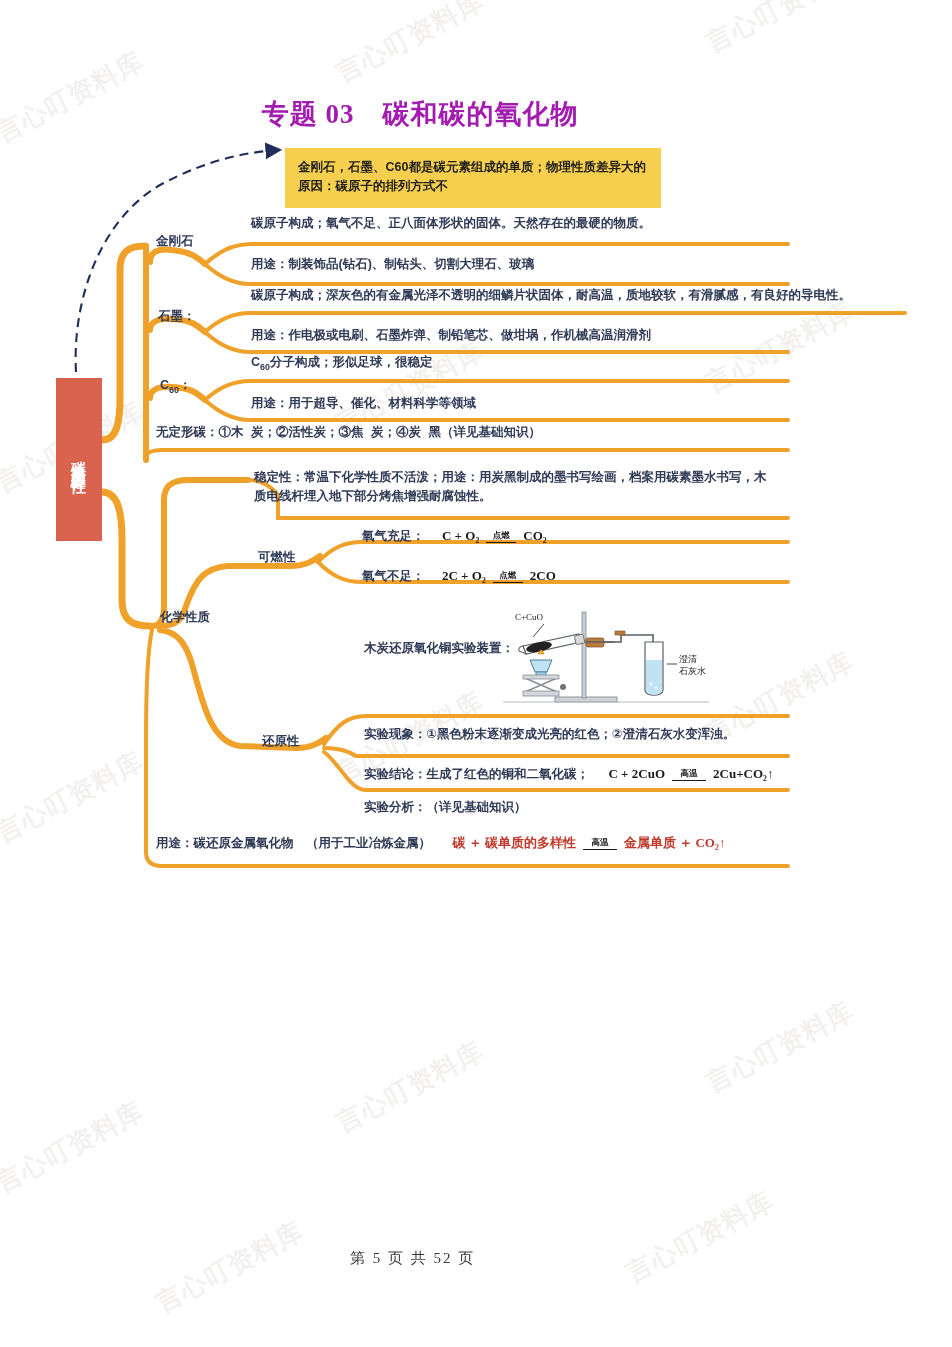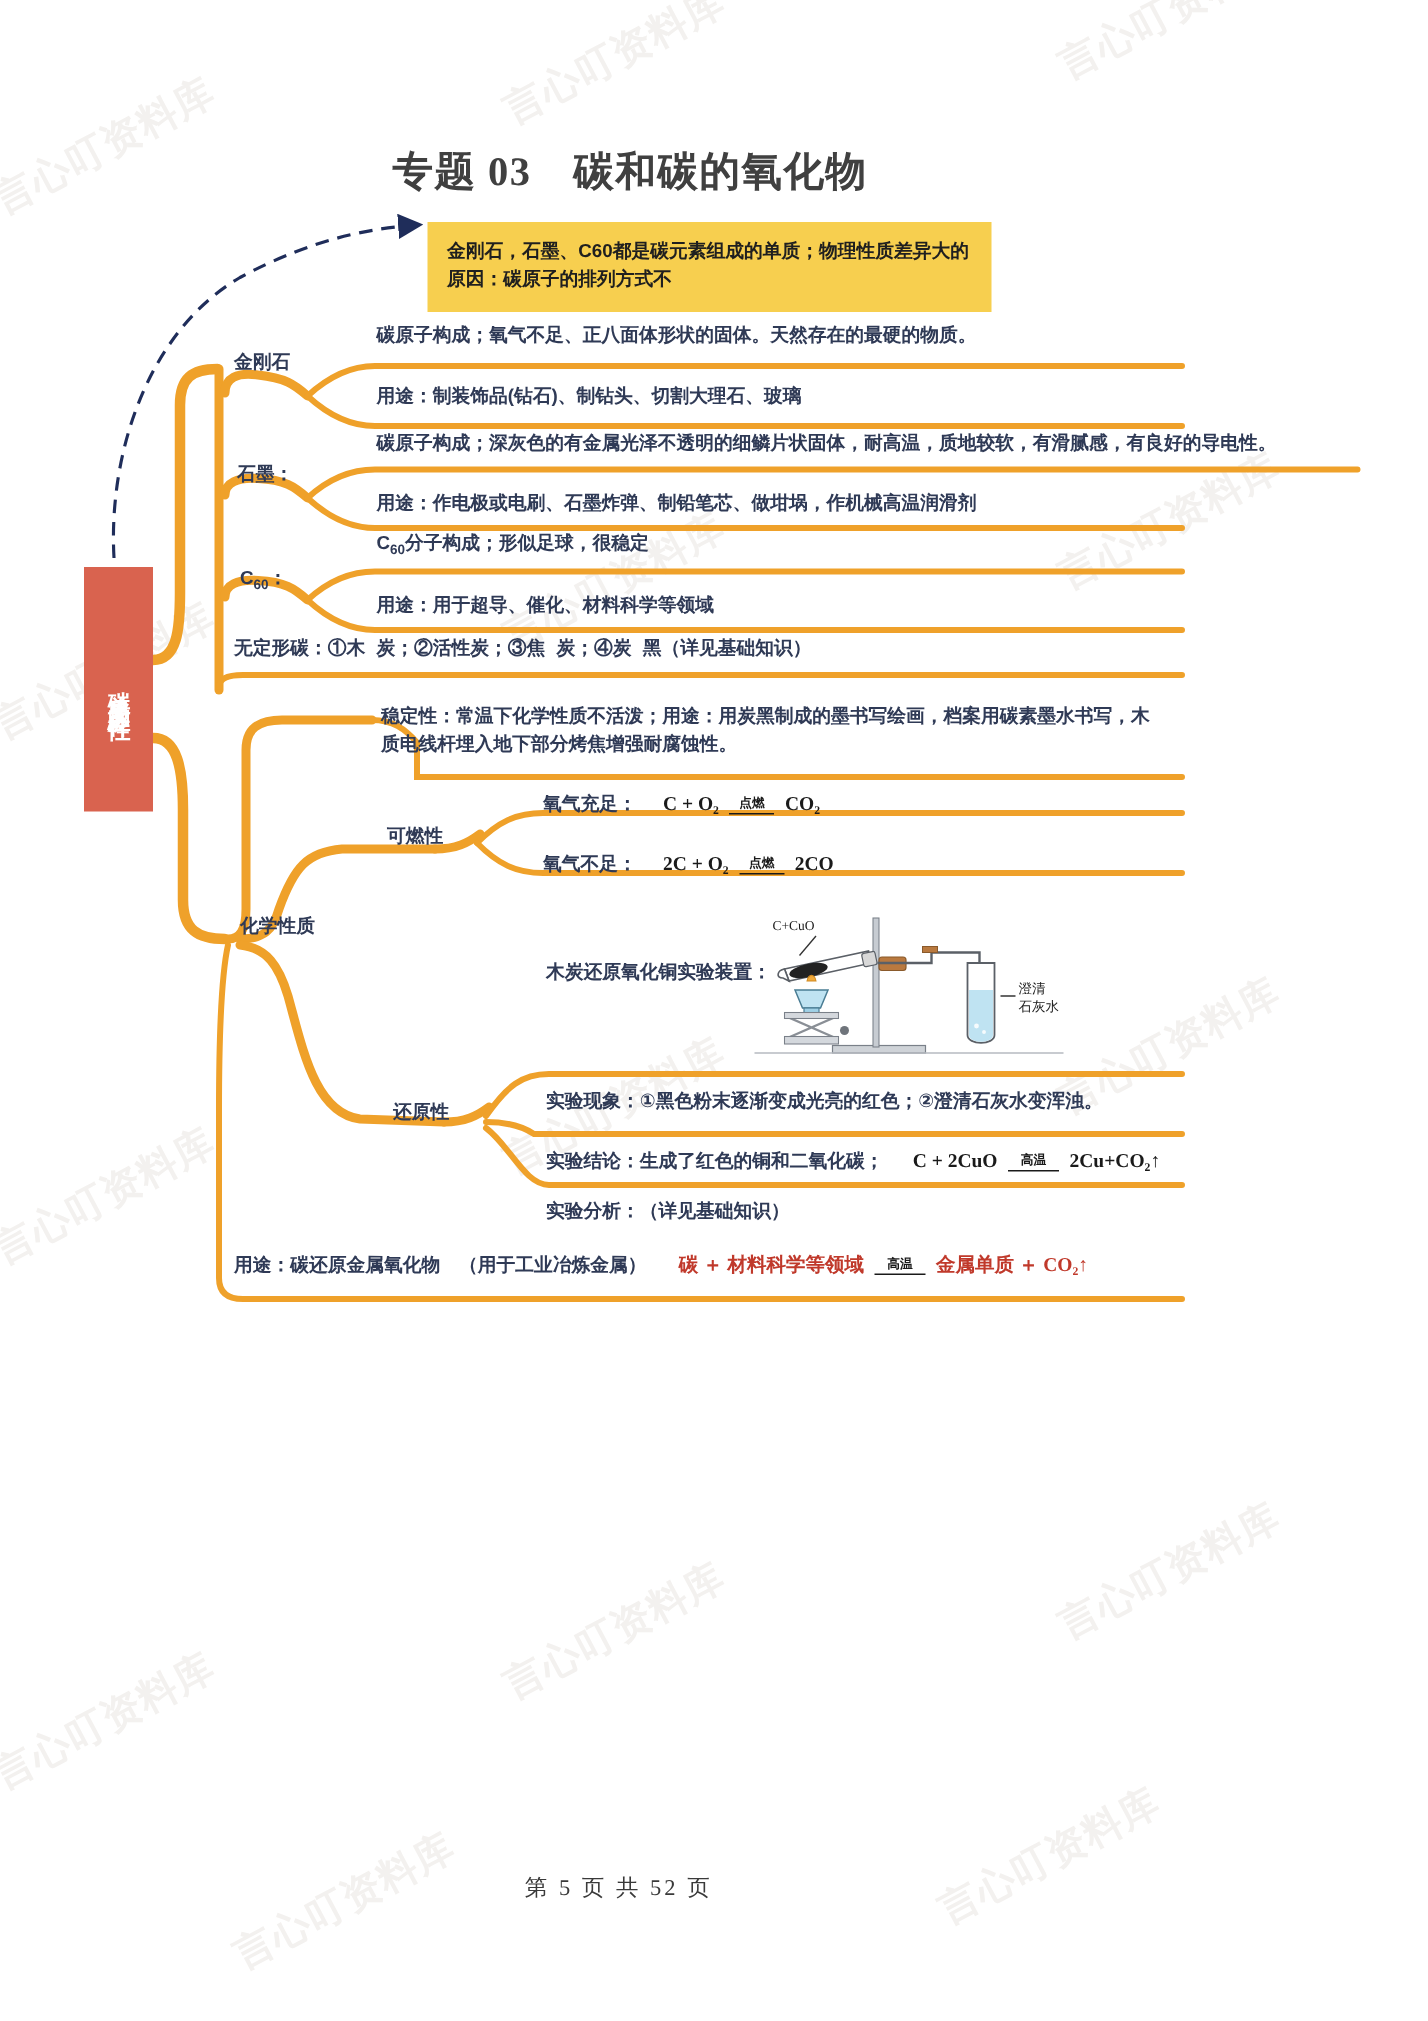--- a/index.html
+++ b/index.html
@@ -22,21 +22,21 @@
     transform-origin:left top;
     letter-spacing:1px;
   }
   
   #page{position:absolute;inset:0;z-index:2;}
 
   #page-title{
     position:absolute;left:0;top:96px;width:840px;
     text-align:center;
     font-family:"Liberation Serif","DejaVu Serif",serif;
-    font-size:27px;font-weight:700;color:#404040;
+    font-size:27px;font-weight:700;color:#a21caf;
     letter-spacing:1px;
   }
   #page-footer{
     position:absolute;left:0;top:1249px;width:825px;
     text-align:center;
     font-family:"Liberation Serif","DejaVu Serif",serif;
     font-size:15px;color:#3a3a3a;letter-spacing:2px;
   }
 
   
@@ -242,21 +242,21 @@
       <span class="eq" style="margin-left:16px;">
         <span>C + 2CuO</span><span class="rxn" style="min-width:34px;"><span class="cond">高温</span><span class="bar"></span></span><span>2Cu+CO₂↑</span>
       </span>
     </div>
 
     <div class="node-label" style="left:364px;top:798px;">实验分析：（详见基础知识）</div>
 
     <div class="node-label" style="left:156px;top:833px;">
       <span>用途：碳还原金属氧化物　（用于工业冶炼金属）</span>
       <span class="eq red-eq" style="margin-left:18px;color:#C0392B;">
-        <span>碳 ＋ 材料科学等领域</span><span class="rxn" style="min-width:34px;"><span class="cond">高温</span><span class="bar"></span></span><span>金属单质 ＋ CO₂↑</span>
+        <span>碳 ＋ 碳单质的多样性</span><span class="rxn" style="min-width:34px;"><span class="cond">高温</span><span class="bar"></span></span><span>金属单质 ＋ CO₂↑</span>
       </span>
     </div>
   </div>
 
   <svg id="apparatus" viewBox="0 0 215 105">
 
     <rect x="58" y="95" width="62" height="5" fill="#cfd3d8" stroke="#7a8089" stroke-width="0.8"></rect>
 
     <rect x="85" y="10" width="4" height="86" fill="#c7ccd2" stroke="#7a8089" stroke-width="0.7"></rect>
 

